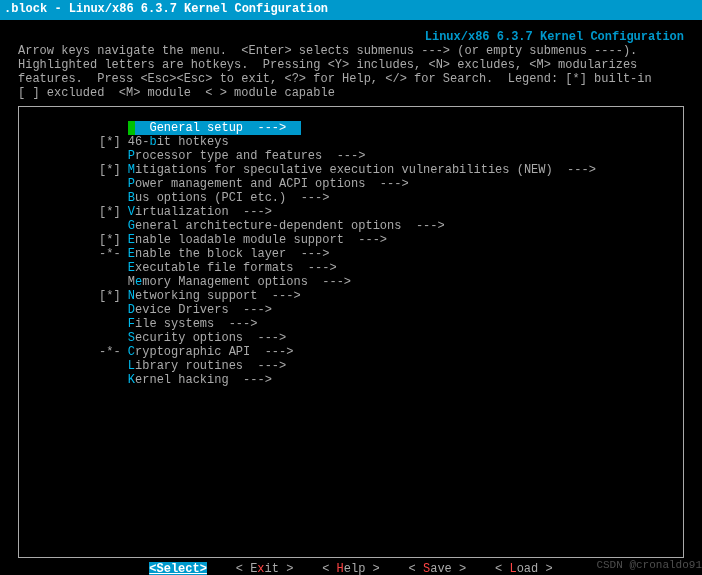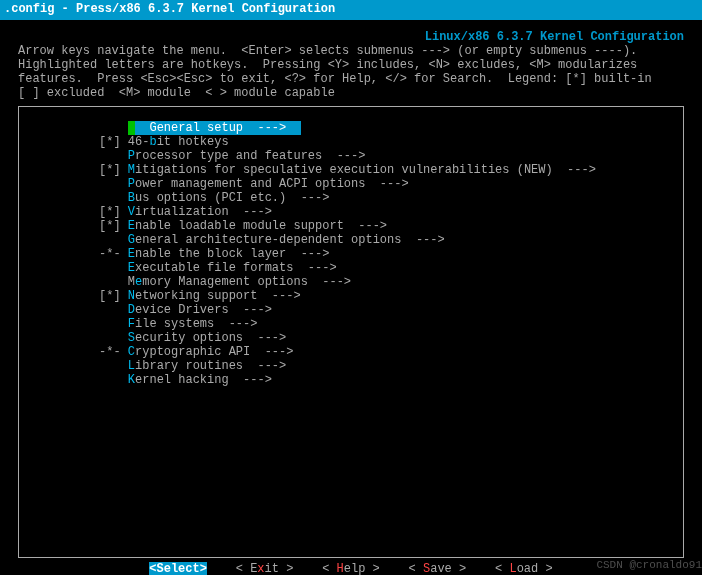--- a/index.html
+++ b/index.html
@@ -69,61 +69,62 @@
   .buttons {
     text-align: center;
     margin-top: 4px;
     color: #aaa;
     white-space: pre;
   }
   .btn-sel {
     background: #0099cc;
     color: #fff;
     font-weight: bold;
+    text-decoration: underline;
   }
   .btn {
     color: #aaa;
   }
   .btn .hk {
     color: #ff4444;
   }
   .watermark {
     position: absolute;
     right: 0;
     bottom: 4px;
     color: #999;
     font-size: 11px;
     opacity: 0.5;
   }
 </style>
 </head>
 <body>
 
 <div class="terminal">
-  <div class="titlebar"><span>.config - Press/x86 6.3.7 Kernel Configuration</span></div>
+  <div class="titlebar"><span>.block - Linux/x86 6.3.7 Kernel Configuration</span></div>
 
   <div class="window-body">
     <div class="inner-title">Linux/x86 6.3.7 Kernel Configuration</div>
 
     <div class="help-block"><span>Arrow keys navigate the menu.  &lt;Enter&gt; selects submenus ---&gt; (or empty submenus ----).</span>
 <span>Highlighted letters are hotkeys.  Pressing &lt;Y&gt; includes, &lt;N&gt; excludes, &lt;M&gt; modularizes</span>
 <span>features.  Press &lt;Esc&gt;&lt;Esc&gt; to exit, &lt;?&gt; for Help, &lt;/&gt; for Search.  Legend: [*] built-in</span>
 <span>[ ] excluded  &lt;M&gt; module  &lt; &gt; module capable</span></div>
 
     <div class="menu-box">
       <div id="menu-container">
           <div class="menu-line"><span>              </span><span class="selected"><span class="cursor-green"> </span><span>  </span><span></span><span class="hotkey">G</span><span>eneral setup  ---&gt;  </span></span></div>
           <div class="menu-line"><span>          [*] </span><span><span>46-</span><span class="hotkey">b</span><span>it hotkeys</span></span></div>
           <div class="menu-line"><span>              </span><span><span></span><span class="hotkey">P</span><span>rocessor type and features  ---&gt;</span></span></div>
           <div class="menu-line"><span>          [*] </span><span><span></span><span class="hotkey">M</span><span>itigations for speculative execution vulnerabilities (NEW)  ---&gt;</span></span></div>
           <div class="menu-line"><span>              </span><span><span></span><span class="hotkey">P</span><span>ower management and ACPI options  ---&gt;</span></span></div>
           <div class="menu-line"><span>              </span><span><span></span><span class="hotkey">B</span><span>us options (PCI etc.)  ---&gt;</span></span></div>
           <div class="menu-line"><span>          [*] </span><span><span></span><span class="hotkey">V</span><span>irtualization  ---&gt;</span></span></div>
+          <div class="menu-line"><span>              </span><span><span></span><span class="hotkey">G</span><span>eneral architecture-dependent options  ---&gt;</span></span></div>
           <div class="menu-line"><span>          [*] </span><span><span></span><span class="hotkey">E</span><span>nable loadable module support  ---&gt;</span></span></div>
-          <div class="menu-line"><span>              </span><span><span></span><span class="hotkey">G</span><span>eneral architecture-dependent options  ---&gt;</span></span></div>
           <div class="menu-line"><span>          -*- </span><span><span></span><span class="hotkey">E</span><span>nable the block layer  ---&gt;</span></span></div>
           <div class="menu-line"><span>              </span><span><span></span><span class="hotkey">E</span><span>xecutable file formats  ---&gt;</span></span></div>
           <div class="menu-line"><span>              </span><span><span>M</span><span class="hotkey">e</span><span>mory Management options  ---&gt;</span></span></div>
           <div class="menu-line"><span>          [*] </span><span><span></span><span class="hotkey">N</span><span>etworking support  ---&gt;</span></span></div>
           <div class="menu-line"><span>              </span><span><span></span><span class="hotkey">D</span><span>evice Drivers  ---&gt;</span></span></div>
           <div class="menu-line"><span>              </span><span><span></span><span class="hotkey">F</span><span>ile systems  ---&gt;</span></span></div>
           <div class="menu-line"><span>              </span><span><span></span><span class="hotkey">S</span><span>ecurity options  ---&gt;</span></span></div>
           <div class="menu-line"><span>          -*- </span><span><span></span><span class="hotkey">C</span><span>ryptographic API  ---&gt;</span></span></div>
           <div class="menu-line"><span>              </span><span><span></span><span class="hotkey">L</span><span>ibrary routines  ---&gt;</span></span></div>
           <div class="menu-line"><span>              </span><span><span></span><span class="hotkey">K</span><span>ernel hacking  ---&gt;</span></span></div>

